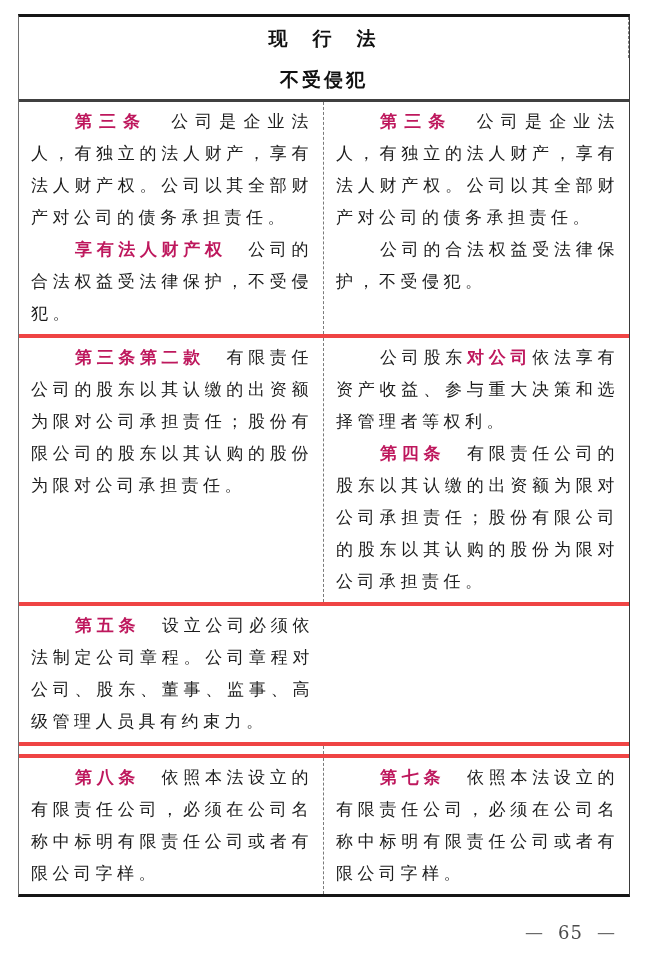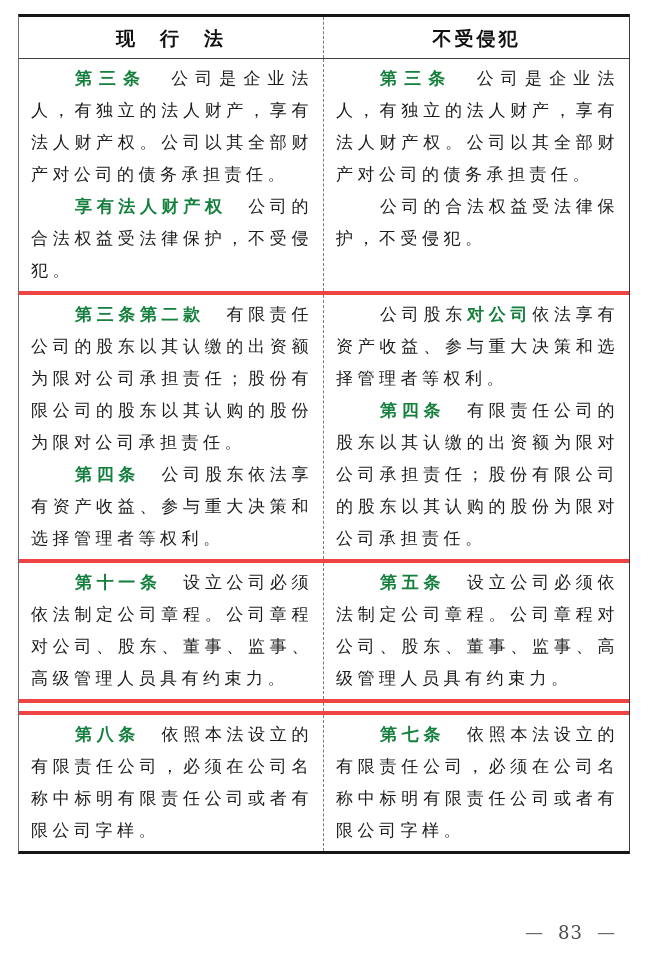--- a/index.html
+++ b/index.html
@@ -21,22 +21,22 @@
     width: 612px;
     border-top: 3px solid #161616;
     border-bottom: 3px solid #161616;
     border-left: 1px solid #6e6e6e;
     border-right: 1px solid #3a3a3a;
     box-sizing: border-box;
     background: #ffffff;
   }
   .thead {
     display: grid;
-    grid-template-columns: 1fr 1fr;
-    border-bottom: 1px solid #404040;
+    grid-template-columns: 1fr;
+    border-bottom: 3px solid #404040;
   }
   .th {
     text-align: center;
     font-weight: 700;
     font-family: "DejaVu Sans", "Liberation Sans", sans-serif;
     font-size: 19px;
     line-height: 26px;
     padding: 8px 0 7px 0;
     letter-spacing: 3px;
     color: #111;
@@ -59,21 +59,21 @@
     line-height: 32px;
     letter-spacing: 4.5px;
     text-align: justify;
     text-indent: 44px;
     color: #1c1c1c;
     word-break: break-all;
   }
   .b {
     font-weight: 700;
     font-family: "DejaVu Sans", "Liberation Sans", sans-serif;
-    color: #15803d;
+    color: #be185d;
   }
   .footer {
     position: absolute;
     top: 922px;
     right: 34px;
     display: flex;
     align-items: center;
     gap: 14px;
     font-size: 18px;
     color: #4b4b4b;
@@ -98,48 +98,44 @@
             <p class="para"><span class="b">享有法人财产权</span><span>　公司的合法权益受法律保护，不受侵犯。</span></p>
           </div>
           <div class="cell right">
             <p class="para"><span class="b">第三条</span><span>　公司是企业法人，有独立的法人财产，享有法人财产权。公司以其全部财产对公司的债务承担责任。</span></p>
             <p class="para"><span>公司的合法权益受法律保护，不受侵犯。</span></p>
           </div>
         </div>
         <div class="row">
           <div class="cell left">
             <p class="para"><span class="b">第三条第二款</span><span>　有限责任公司的股东以其认缴的出资额为限对公司承担责任；股份有限公司的股东以其认购的股份为限对公司承担责任。</span></p>
-            <p class="para"><span class="b">第四条</span><span>　公司股东依法享有资产收益、参与重大决策和选择管理者等权利。</span></p>
           </div>
           <div class="cell right">
             <p class="para"><span>公司股东</span><span class="b">对公司</span><span>依法享有资产收益、参与重大决策和选择管理者等权利。</span></p>
             <p class="para"><span class="b">第四条</span><span>　有限责任公司的股东以其认缴的出资额为限对公司承担责任；股份有限公司的股东以其认购的股份为限对公司承担责任。</span></p>
           </div>
         </div>
         <div class="row">
-          <div class="cell left">
-            <p class="para"><span class="b">第十一条</span><span>　设立公司必须依法制定公司章程。公司章程对公司、股东、董事、监事、高级管理人员具有约束力。</span></p>
-          </div>
           <div class="cell right">
             <p class="para"><span class="b">第五条</span><span>　设立公司必须依法制定公司章程。公司章程对公司、股东、董事、监事、高级管理人员具有约束力。</span></p>
           </div>
         </div>
         <div class="row">
           <div class="cell left"></div>
         </div>
         <div class="row">
           <div class="cell left">
             <p class="para"><span class="b">第八条</span><span>　依照本法设立的有限责任公司，必须在公司名称中标明有限责任公司或者有限公司字样。</span></p>
           </div>
           <div class="cell right">
             <p class="para"><span class="b">第七条</span><span>　依照本法设立的有限责任公司，必须在公司名称中标明有限责任公司或者有限公司字样。</span></p>
           </div>
         </div>
       </div>
   </div>
 
   <div class="footer">
     <span class="dash">—</span>
-    <span class="num">83</span>
+    <span class="num">65</span>
     <span class="dash">—</span>
   </div>
 
 </div>
 
 </body></html>

